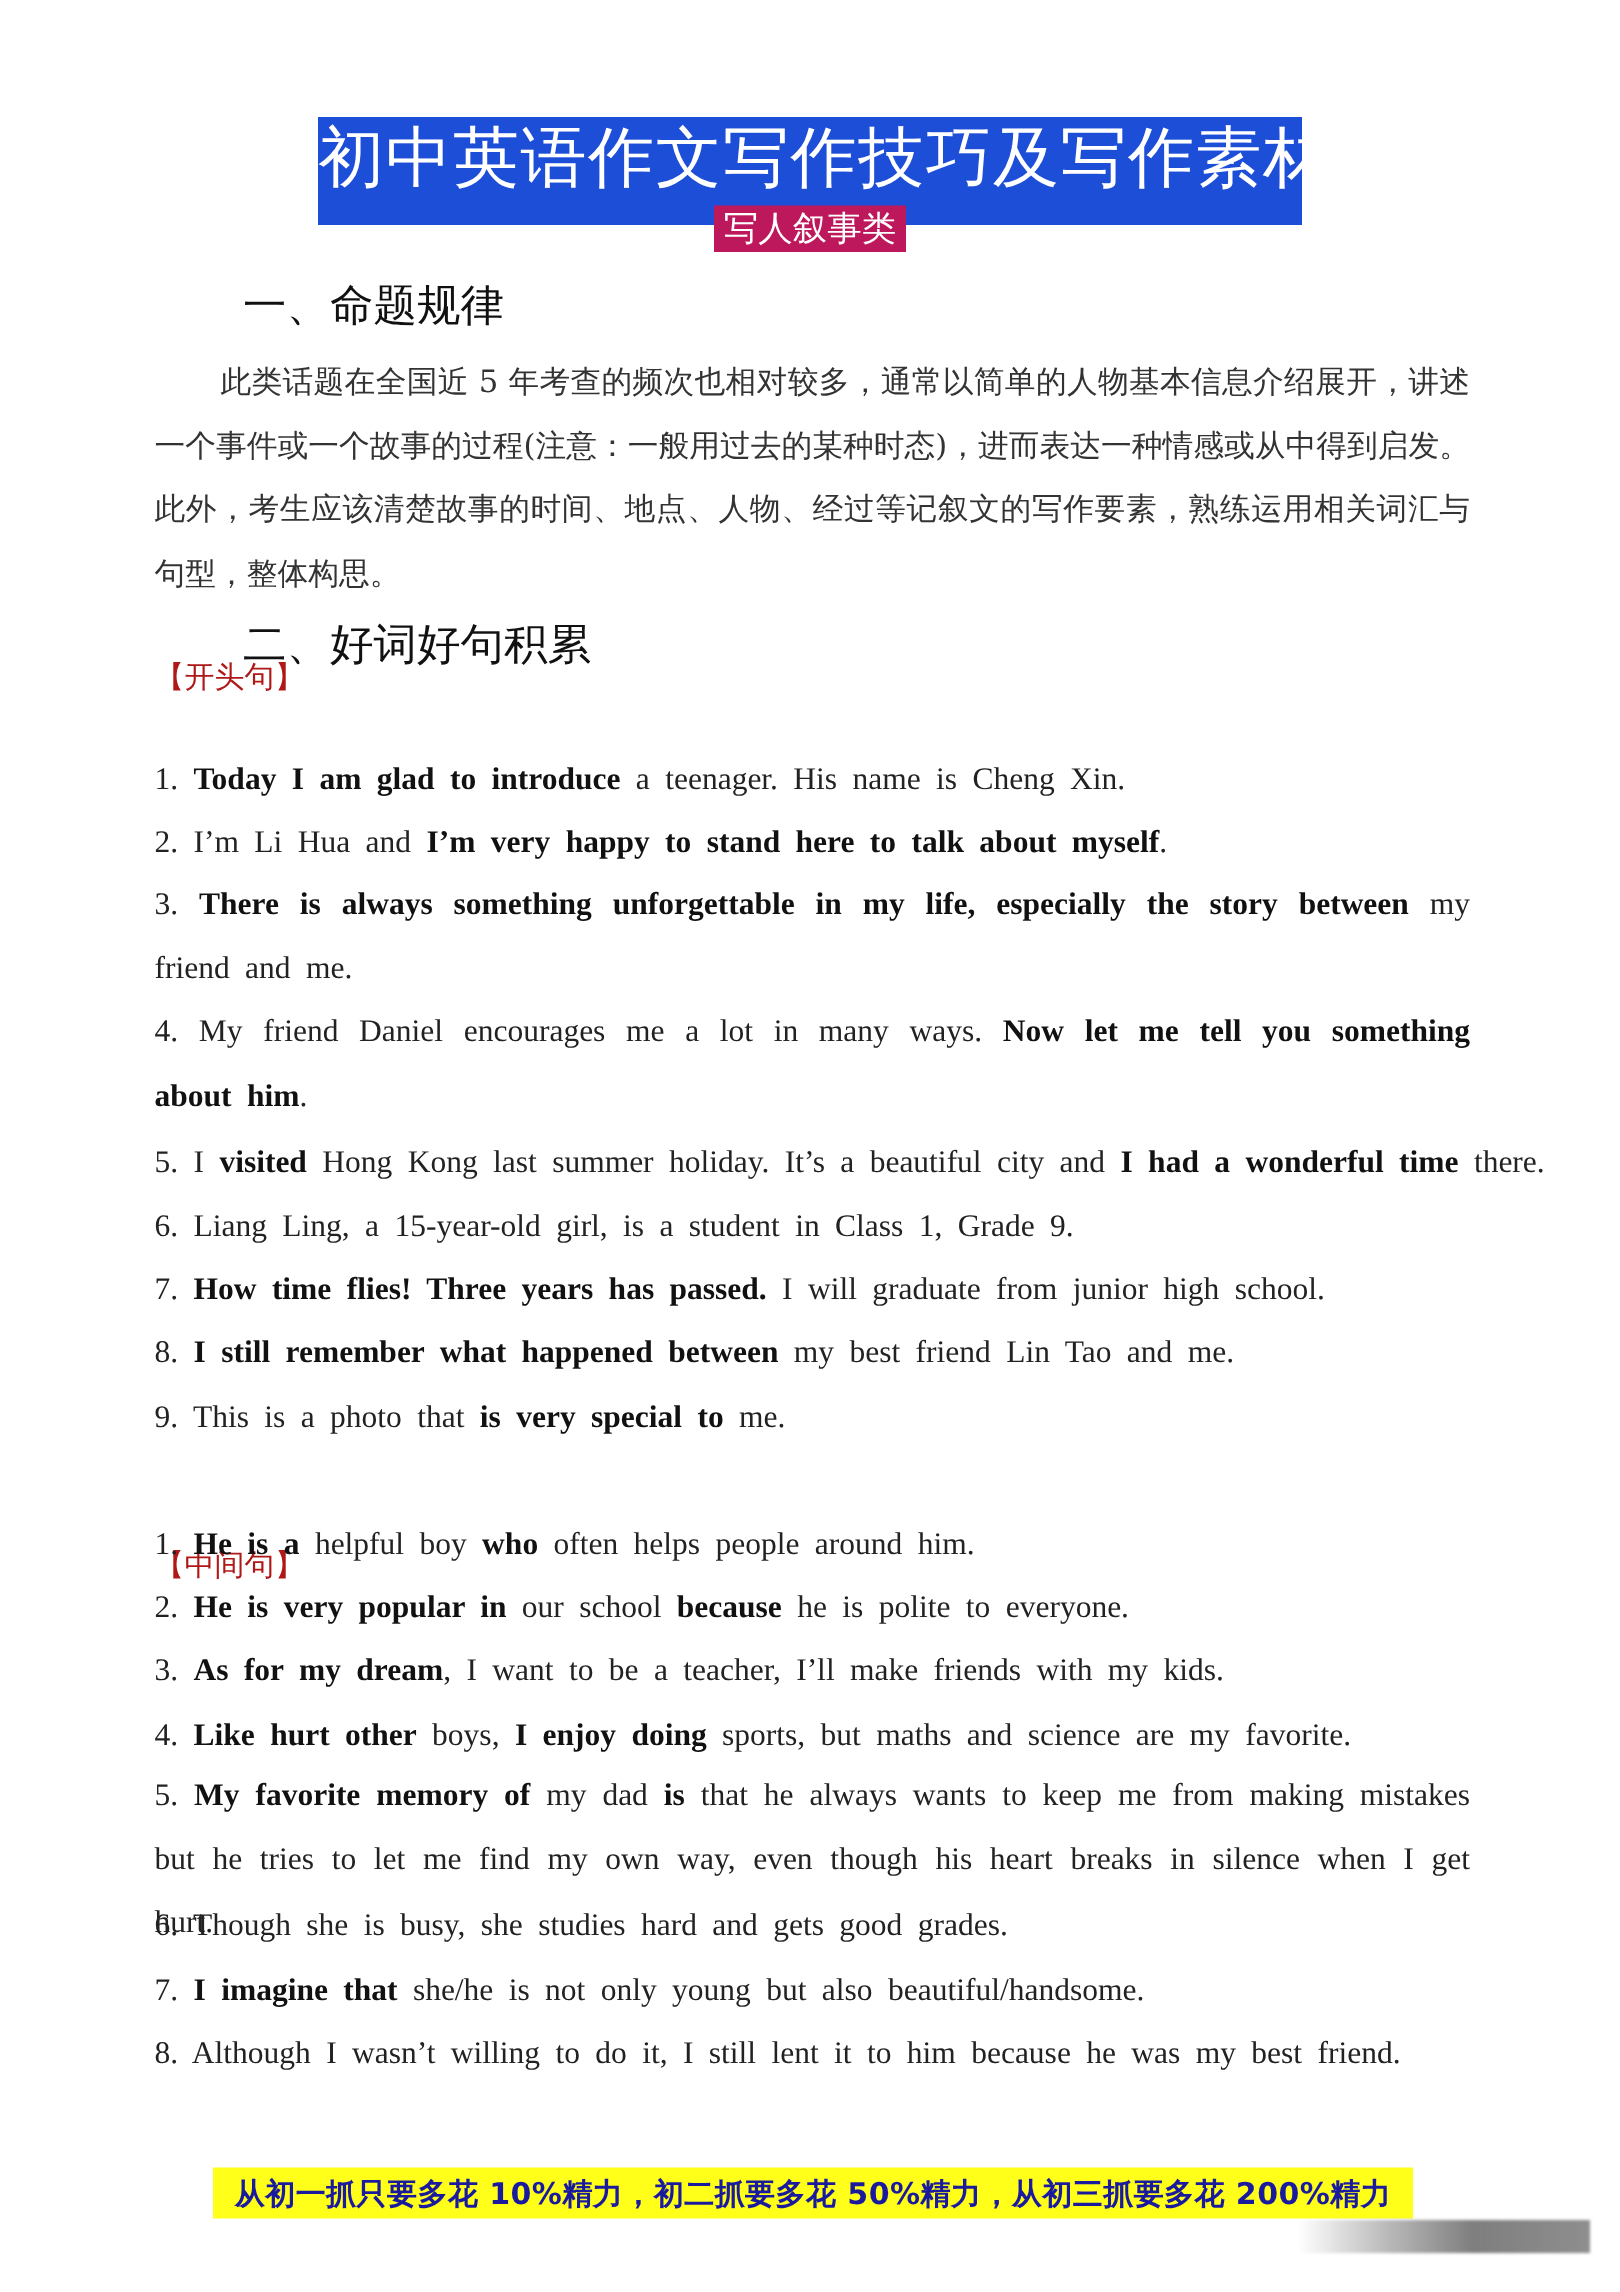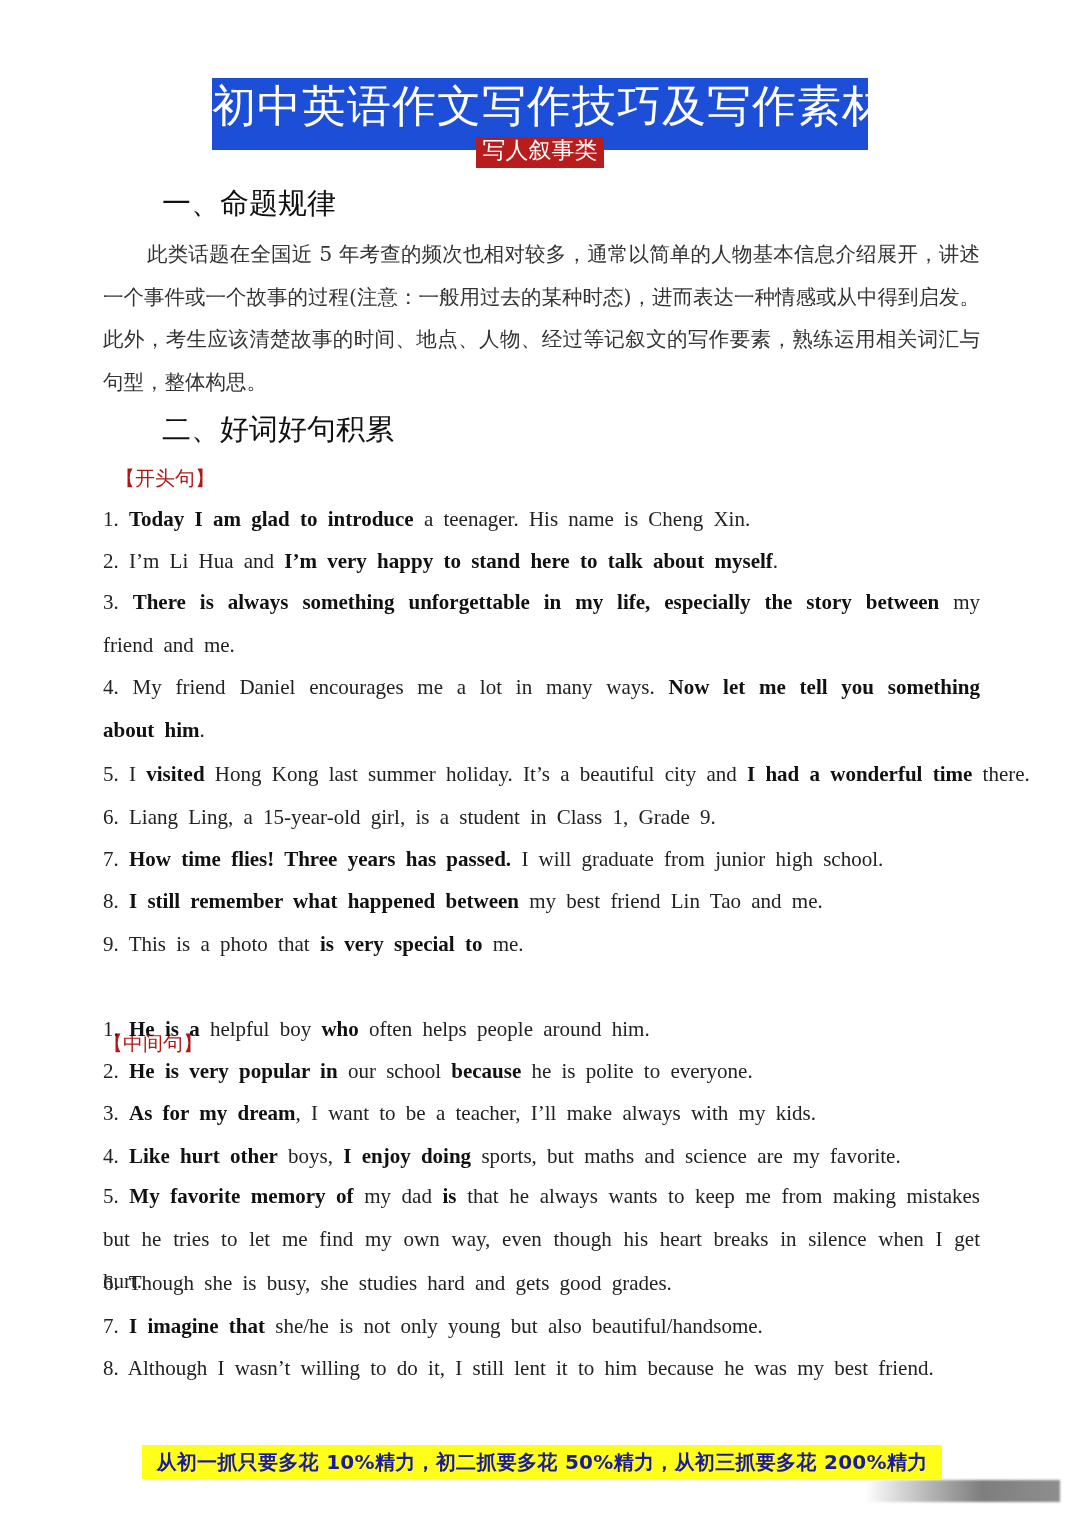--- a/index.html
+++ b/index.html
@@ -3,21 +3,21 @@
   <meta charset="utf-8">
   <style>
     html, body { margin: 0; padding: 0; background: #ffffff; }
     body { width: 1080px; height: 1528px; position: relative; overflow: hidden;
            font-family: "Liberation Serif", "DejaVu Serif", serif; color: #1a1a1a; }
 
     .title-banner { position: absolute; left: 212px; top: 78px; width: 656px; height: 72px;
       background: #1d4ed8; color: #ffffff; font-family: "DejaVu Sans", sans-serif;
       font-size: 44px; line-height: 56px; text-align: center; letter-spacing: 1px; white-space: nowrap; }
     .subtitle-box { position: absolute; left: 476px; top: 137px; width: 128px; height: 31px;
-      background: #b91c1c; color: #ffffff; font-family: Liberation Mono, monospace;
+      background: #be185d; color: #ffffff; font-family: Liberation Sans, sans-serif;
       font-size: 23px; line-height: 31px; text-align: center; white-space: nowrap; }
 
     .section-heading { position: absolute; left: 162px; font-family: "DejaVu Sans", sans-serif;
       font-size: 29px; color: #111; white-space: nowrap; text-align: center; }
 
     .intro-para { position: absolute; left: 103px; top: 233px; width: 877px;
       font-family: "DejaVu Serif", serif; font-size: 20.5px; line-height: 42.5px; color: #333;
       text-indent: 44px; text-align: justify; }
 
     .tag { position: absolute; left: 103px; font-family: "DejaVu Sans", sans-serif;
@@ -41,38 +41,38 @@
 
 <div>
   <div class="title-banner">初中英语作文写作技巧及写作素材</div>
   <div class="subtitle-box">写人叙事类</div>
 
   <div class="section-heading" style="top:184px;">一、命题规律</div>
   <div class="intro-para">此类话题在全国近 5 年考查的频次也相对较多，通常以简单的人物基本信息介绍展开，讲述一个事件或一个故事的过程(注意：一般用过去的某种时态)，进而表达一种情感或从中得到启发。此外，考生应该清楚故事的时间、地点、人物、经过等记叙文的写作要素，熟练运用相关词汇与句型，整体构思。</div>
 
   <div class="section-heading" style="top:410px;">二、好词好句积累</div>
 
-  <div class="tag" style="top:465px;margin-left:12px;">【开头句】</div>
+  <div class="tag" style="top:438px;">【开头句】</div>
   <div id="opening-list">
       <div class="line" style="top: 507px;"><span>1. </span><b>Today I am glad to introduce</b><span> a teenager. His name is Cheng Xin.</span></div>
       <div class="line" style="top: 549px;"><span>2. </span><span> I’m Li Hua and </span><b>I’m very happy to stand here to talk about myself</b><span>.</span></div>
       <div class="line wrap" style="top: 581px;"><span>3. </span><b>There is always something unforgettable in my life, especially the story between</b><span> my friend and me.</span></div>
       <div class="line wrap" style="top: 666px;"><span>4. </span><span> My friend Daniel encourages me a lot in many ways. </span><b>Now let me tell you something about him</b><span>.</span></div>
       <div class="line" style="top: 762px;"><span>5. </span><span> I </span><b>visited</b><span> Hong Kong last summer holiday. It’s a beautiful city and </span><b>I had a wonderful time</b><span> there.</span></div>
       <div class="line" style="top: 805px;"><span>6. </span><span> Liang Ling, a 15-year-old girl, is a student in Class 1, Grade 9.</span></div>
       <div class="line" style="top: 847px;"><span>7. </span><b>How time flies! Three years has passed.</b><span> I will graduate from junior high school.</span></div>
       <div class="line" style="top: 889px;"><span>8. </span><b>I still remember what happened between</b><span> my best friend Lin Tao and me.</span></div>
       <div class="line" style="top: 932px;"><span>9. </span><span> This is a photo that </span><b>is very special to</b><span> me.</span></div>
     </div>
 
   <div class="tag" style="top:1030px;">【中间句】</div>
   <div id="middle-list">
       <div class="line" style="top: 1017px;"><span>1. </span><b>He is a</b><span> helpful boy </span><b>who</b><span> often helps people around him.</span></div>
       <div class="line" style="top: 1059px;"><span>2. </span><b>He is very popular in</b><span> our school </span><b>because</b><span> he is polite to everyone.</span></div>
-      <div class="line" style="top: 1101px;"><span>3. </span><b>As for my dream</b><span>, I want to be a teacher, I’ll make always with my kids.</span></div>
+      <div class="line" style="top: 1101px;"><span>3. </span><b>As for my dream</b><span>, I want to be a teacher, I’ll make friends with my kids.</span></div>
       <div class="line" style="top: 1144px;"><span>4. </span><b>Like hurt other</b><span> boys, </span><b>I enjoy doing</b><span> sports, but maths and science are my favorite.</span></div>
       <div class="line wrap" style="top: 1175px;"><span>5. </span><b>My favorite memory of</b><span> my dad </span><b>is</b><span> that he always wants to keep me from making mistakes but he tries to let me find my own way, even though his heart breaks in silence when I get hurt.</span></div>
       <div class="line" style="top: 1271px;"><span>6. </span><span> Though she is busy, she studies hard and gets good grades.</span></div>
       <div class="line" style="top: 1314px;"><span>7. </span><b>I imagine that</b><span> she/he is not only young but also beautiful/handsome.</span></div>
       <div class="line" style="top: 1356px; font-family: Liberation Serif, serif;"><span>8. </span><span> Although I wasn’t willing to do it, I still lent it to him because he was my best friend.</span></div>
     </div>
 
   <div class="footer-banner">从初一抓只要多花 10%精力，初二抓要多花 50%精力，从初三抓要多花 200%精力</div>
   <div class="watermark"></div>
 </div>

